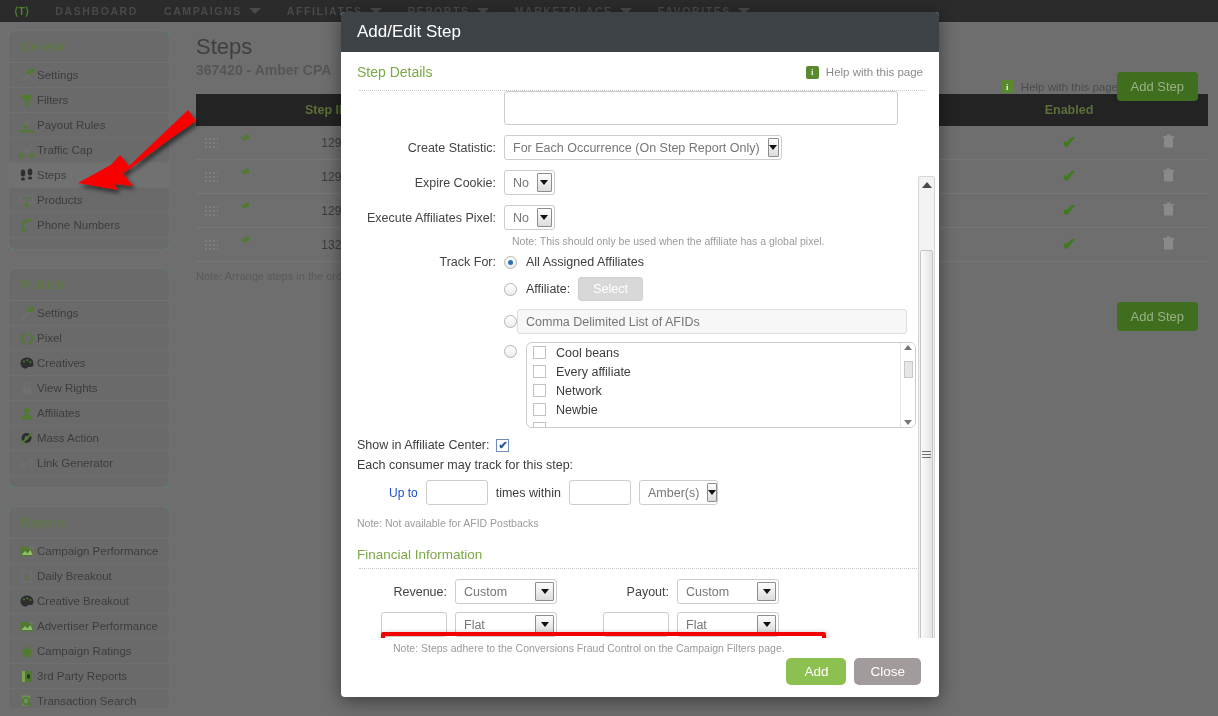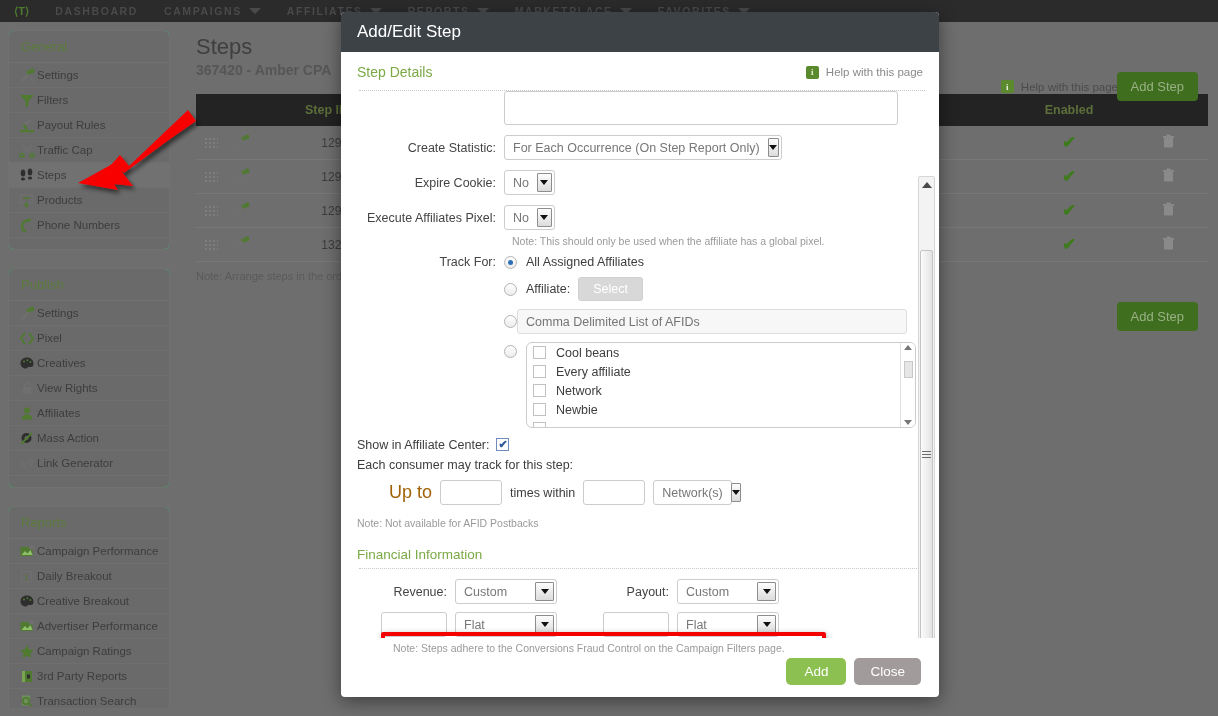--- a/index.html
+++ b/index.html
@@ -718,34 +718,34 @@
             <span class="cbox"></span>
           </div>
           <div class="lb-scroll">
             <span class="ar up"></span>
             <span class="ar dn"></span>
             <span class="lb-thumb"></span>
           </div>
         </div>
       </div>
 
-      <div style="display:flex;align-items:flex-start;gap:7px;margin-top:10px">
+      <div style="display:flex;align-items:flex-end;gap:7px;margin-top:10px">
         <span style="font-size:12.5px;color:#3d3d3d">Show in Affiliate Center:</span>
         <span class="cbox on"></span>
       </div>
 
       <div style="font-size:12.5px;color:#3d3d3d;margin-top:6px">Each consumer may track for this step:</div>
 
       <div style="display:flex;align-items:center;gap:8px;margin-top:8px;padding-left:32px">
-        <span style="font-size:18px;color:#a16207">Up to</span>
+        <span style="font-size:12px;color:#1d4ed8">Up to</span>
         <input class="txtinput" style="width: 62px; height: 25px;">
         <span style="font-size:12.5px;color:#3d3d3d">times within</span>
         <input class="txtinput" style="width: 62px; height: 25px;">
         <span class="selwrap" style="width:79px">
-          <span class="seltxt" style="flex:1">Network(s)</span>
+          <span class="seltxt" style="flex:1">Amber(s)</span>
           <span class="selbtn">
               <i></i>
             </span>
         </span>
       </div>
 
       <div class="note" style="margin-top:12px">Note: Not available for AFID Postbacks</div>
 
       <div id="financial-title">Financial Information</div>
       <div class="dotline" style="margin-top:6px"></div>

